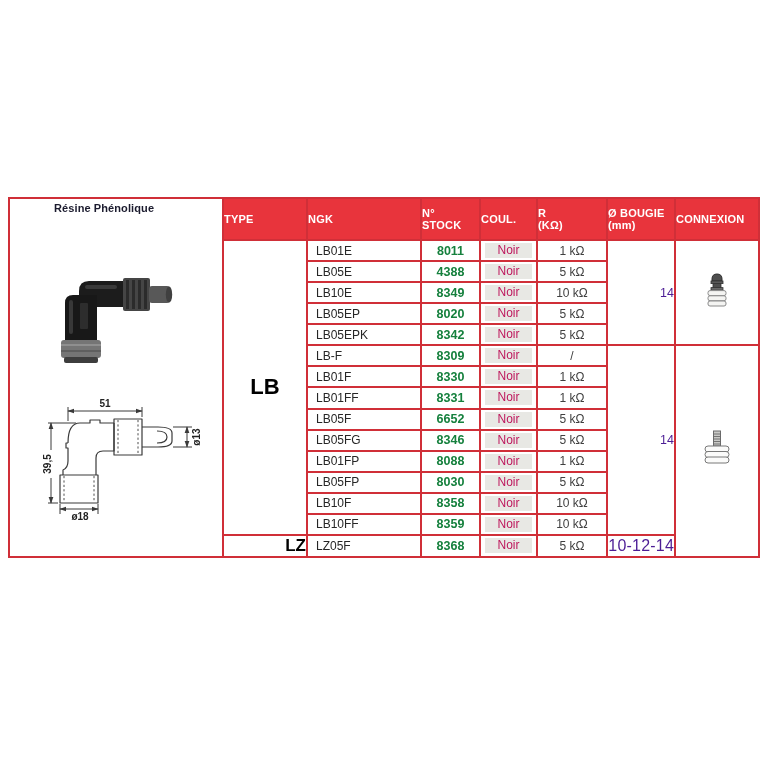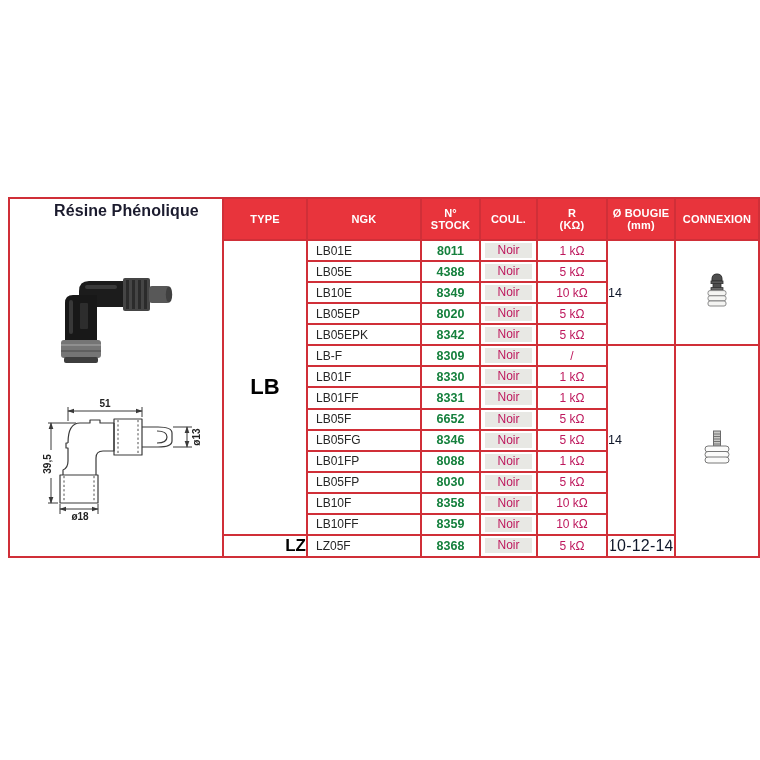--- a/index.html
+++ b/index.html
@@ -8,49 +8,49 @@
     --noir-bg:#e8e8e4;
   }
   html,body{margin:0;padding:0;background:#ffffff;}
   .page{position:relative;width:760px;height:760px;background:#ffffff;
         font-family:"Liberation Sans",sans-serif;overflow:hidden;}
 
   
   .left-panel{position:absolute;left:8px;top:197px;width:214px;height:361px;
               border:2px solid var(--border-red);border-right:none;box-sizing:border-box;
               background:#ffffff;}
-  .panel-title{position:absolute;left:4px;top:3px;font-size:16px;font-weight:bold;
+  .panel-title{position:absolute;left:4px;top:3px;font-size:11px;font-weight:bold;
                color:#1b1b2e;letter-spacing:0.1px;padding-left:40px;}
   .product-photo{position:absolute;left:39px;top:66px;}
   .tech-drawing{position:absolute;left:30px;top:198px;}
   .dim-text{font-family:"Liberation Sans",sans-serif;font-size:10px;font-weight:bold;fill:#222;}
   .dim-line{stroke:#3a3a3a;stroke-width:1;}
   .outline{stroke:#3a3a3a;stroke-width:1.2;fill:none;stroke-linejoin:round;}
   .hatch{stroke:#3a3a3a;stroke-width:0.9;stroke-dasharray:2.2,2.2;}
 
   
   table.spec-table{position:absolute;left:222px;top:197px;width:536px;height:361px;
                    border-collapse:collapse;table-layout:fixed;background:#fff;}
   .spec-table th,.spec-table td{border:2px solid var(--border-red);padding:0;
                    box-sizing:border-box;overflow:hidden;}
   .spec-table th{background:var(--header-red);color:#ffffff;font-size:11px;
                  font-weight:bold;height:42px;line-height:12px;letter-spacing:0.2px;
-                 vertical-align:middle;text-align:center;}
+                 vertical-align:middle;text-align:left;}
   .th-line{display:block;}
   .spec-table tbody tr{height:21px;}
   td.ngk-cell{text-align:left;padding-left:8px;font-size:12px;color:#262626;margin-top:28px;}
   td.stock-cell{text-align:center;font-weight:bold;font-size:12.5px;color:#15803d;}
   td.coul-cell{vertical-align:middle;}
   .noir-chip{display:block;margin:2px 4px;background:var(--noir-bg);color:#be185d;
              font-size:12px;line-height:15px;text-align:center;}
-  td.r-cell{text-align:center;font-size:12px;color:#be185d;}
+  td.r-cell{text-align:center;font-size:12px;color:#404040;}
   td.type-cell{text-align:center;font-weight:bold;color:#000;}
   td.type-lb{font-size:22px;}
   td.type-lz{font-size:17px;text-align:right;}
-  td.bougie-cell{text-align:left;font-size:12.5px;color:#0f172a;border-radius:29px;}
+  td.bougie-cell{text-align:right;font-size:12.5px;color:#4c1d95;}
   td.bougie-cell.small{font-size:16px;letter-spacing:0.2px;margin-top:28px;}
   td.connexion-cell{text-align:center;vertical-align:middle;}
 </style>
 </head>
 <body>
 
 <div class="page">
 
   <div class="left-panel">
     <div class="panel-title">Résine Phénolique</div>

